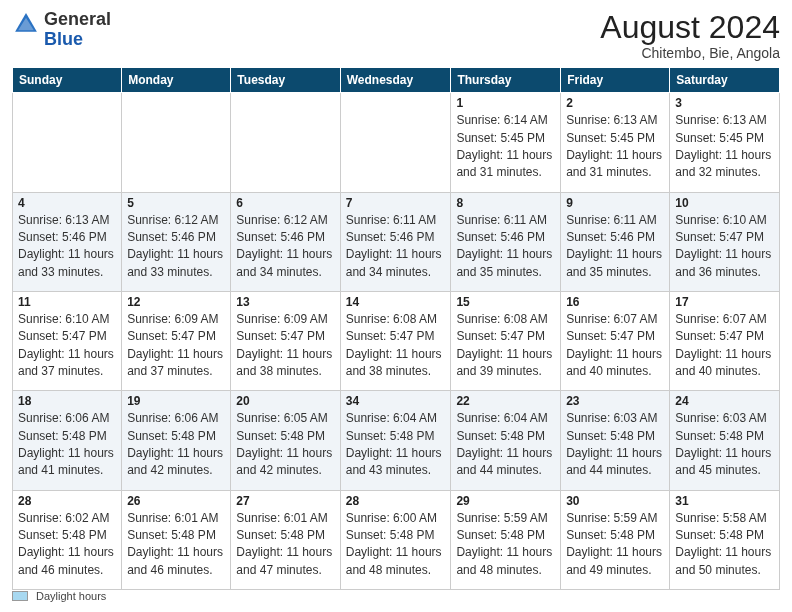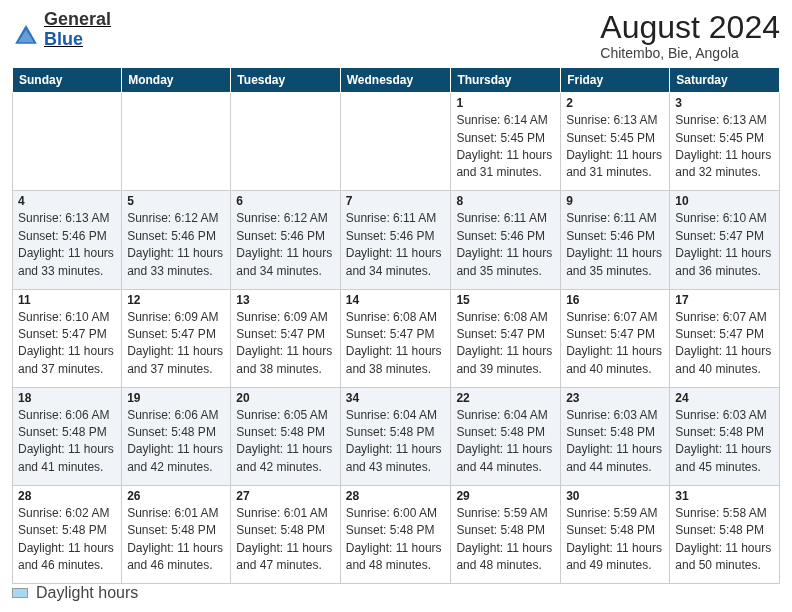--- a/index.html
+++ b/index.html
@@ -18,37 +18,36 @@
       flex-direction: column;
     }
     .header {
       display: flex;
       justify-content: space-between;
       align-items: flex-start;
       margin-bottom: 6px;
     }
     .logo {
       display: flex;
-      align-items: flex-end;
+      align-items: flex-start;
       gap: 4px;
-      text-decoration: underline;
     }
     .logo-text {
       font-size: 18px;
       font-weight: bold;
       line-height: 1.1;
     }
     .logo-general { color: #333; }
     .logo-blue { color: #1a5aad; }
     .logo-icon {
       width: 28px;
       height: 28px;
     }
     .title-block {
-      text-align: left;
+      text-align: right;
     }
     .month-year {
       font-size: 32px;
       font-weight: normal;
       color: #222;
       line-height: 1.1;
     }
     .location {
       font-size: 14px;
       color: #404040;
@@ -92,21 +91,21 @@
       line-height: 1.45;
     }
     .empty-cell {
       background: #fff !important;
     }
     .footer {
       display: flex;
       align-items: center;
       justify-content: flex-start;
       gap: 8px;
-      font-size: 16px;
+      font-size: 11px;
       color: #444;
     }
     .footer-swatch {
       width: 16px;
       height: 10px;
       background: #a8d8f0;
       border: 1px solid #999;
       display: inline-block;
     }
   </style>

